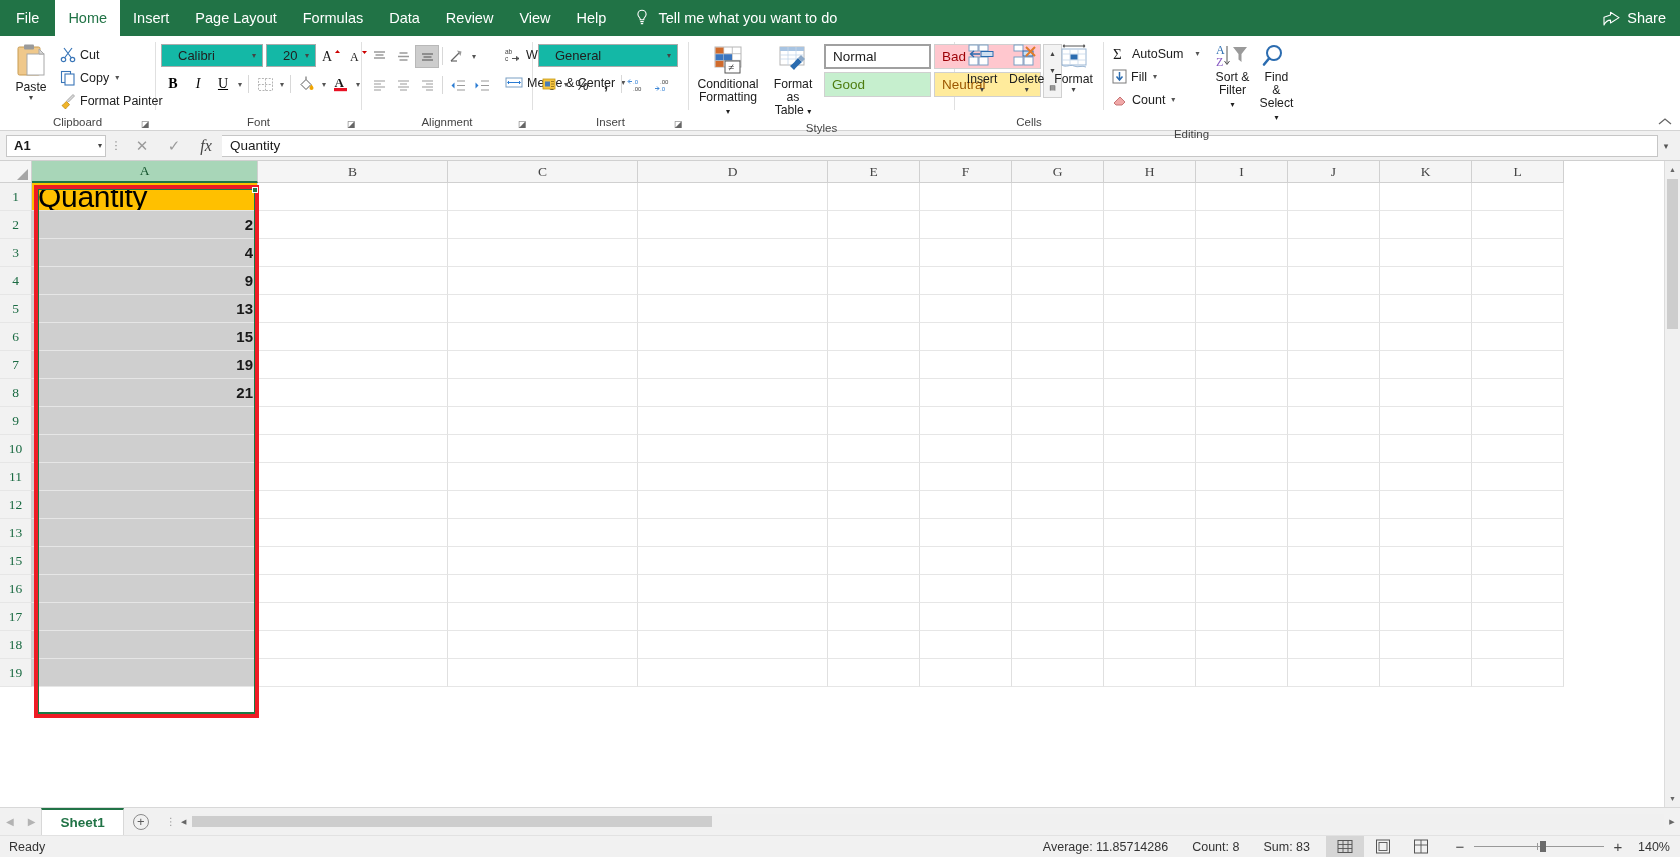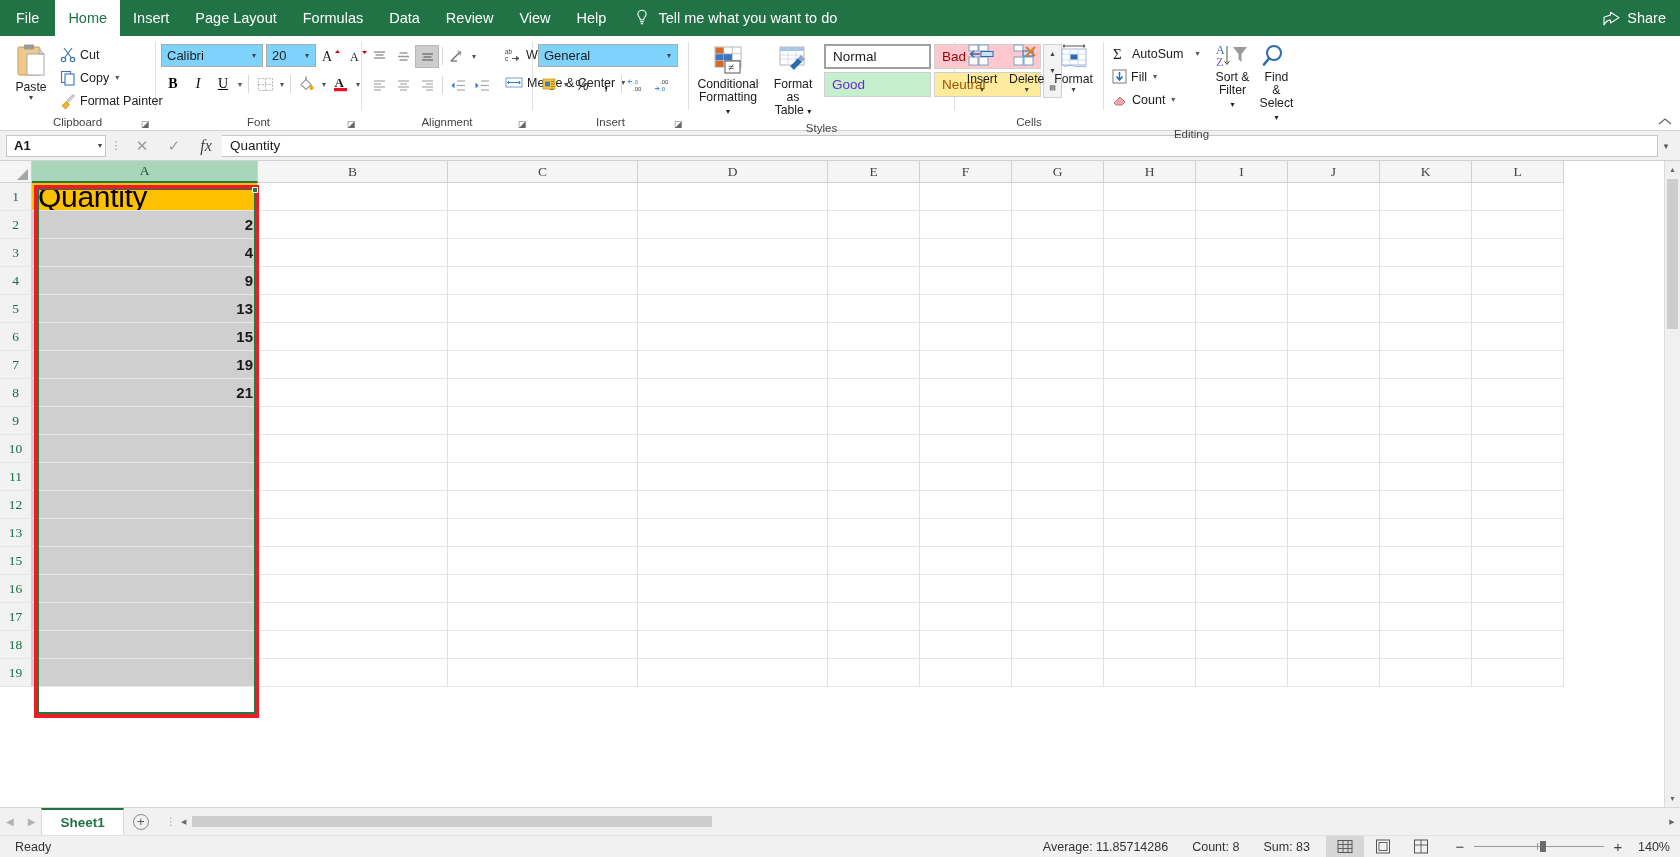--- a/index.html
+++ b/index.html
@@ -71,23 +71,23 @@
 
   
   .clipboard { width: 155px; }
   .cb-inner { display: flex; }
   .cb-right { display: flex; flex-direction: column; padding-top: 2px; }
 
   
   .fontgrp { width: 205px; }
   .fontrow1 { display: flex; align-items: center; gap: 3px; height: 25px; }
   .combo {
-    border: 1px solid #ababab; background: #7dd3fc; height: 23px;
+    border: 1px solid #ababab; background: #14b8a6; height: 23px;
     display: flex; align-items: center; font-size: 13px; color: #202020;
-    padding: 0 2px 0 5px; cursor: text;
+    padding: 0 2px 0 16px; cursor: text;
   }
   .combo .val { flex: 1; white-space: nowrap; overflow: hidden; }
   .combo .cv { font-size: 8px; color: #444; padding: 0 4px; }
   .fontrow2 { display: flex; align-items: center; gap: 1px; height: 26px; margin-top: 3px; }
   .vsep { width: 1px; height: 18px; background: #d8d8d8; margin: 0 3px; }
 
   
   .aligngrp { width: 170px; }
   .al-left { display: flex; flex-direction: column; }
   .al-r { display: flex; align-items: center; height: 26px; }
@@ -100,21 +100,21 @@
   
   .stylesgrp { width: 265px; }
   .stylebox { display: flex; align-items: flex-start; padding-top: 3px; }
   .stylegrid { display: grid; grid-template-columns: 107px 107px; grid-template-rows: 25px 25px; gap: 3px; }
   .scell {
     border: 1px solid #d0d0d0; font-size: 13.5px; display: flex; align-items: center;
     padding-left: 7px; cursor: pointer; height: 25px;
   }
   .scell.normal { background: #fff; color: #1a1a1a; border: 2px solid #a0a0a0; }
   .scell.bad { background: #ffc7ce; color: #9c0006; }
-  .scell.good { background: #c6efce; color: #6d28d9; }
+  .scell.good { background: #c6efce; color: #4d7c0f; }
   .scell.neutral { background: #ffeb9c; color: #9c5700; }
   .spin { display: flex; flex-direction: column; margin-left: 2px; border: 1px solid #d0d0d0; }
   .spin div {
     width: 17px; height: 17.3px; display: flex; align-items: center; justify-content: center;
     font-size: 7px; color: #444; cursor: pointer; background: #f3f3f3;
   }
 
   
   .cellsgrp { width: 148px; }
   .editgrp { width: 175px; }
@@ -231,21 +231,21 @@
   .hsb-wrap { flex: 1; display: flex; align-items: center; position: relative; padding-left: 8px; }
   .hsb-grip { width: 10px; font-size: 10px; color: #999; text-align: center; cursor: col-resize; }
   .hsb-track { flex: 1; height: 16px; background: #f0f0f0; display: flex; align-items: center; }
   .hthumb { height: 11px; background: #cdcdcd; flex: 0 0 auto; }
 
   
   .statusbar {
     height: 22px; flex: 0 0 22px; background: #f1f1f1; display: flex; align-items: center;
     font-size: 12.5px; color: #333; border-top: 1px solid #e2e2e2;
   }
-  .st-ready { padding-left: 15px; }
+  .st-ready { padding-left: 9px; }
   .st-stats { margin-left: auto; display: flex; gap: 24px; padding-right: 16px; }
   .viewbtns { display: flex; align-items: center; gap: 0; }
   .vbtn { width: 38px; height: 22px; display: flex; align-items: center; justify-content: center; cursor: pointer; }
   .vbtn.active { background: #d6d6d6; }
   .zoomctl { display: flex; align-items: center; gap: 8px; padding: 0 10px 0 14px; }
   .zoom-minus, .zoom-plus { font-size: 15px; color: #444; cursor: pointer; width: 12px; text-align: center; }
   .zoom-track { width: 130px; height: 1px; background: #999; position: relative; cursor: pointer; }
   .zoom-tick { position: absolute; top: -3px; left: 63px; width: 1px; height: 7px; background: #999; }
   .zoom-thumb { position: absolute; top: -5px; left: 66px; width: 6px; height: 11px; background: #6b6b6b; }
   .zoom-val { width: 46px; text-align: right; padding-right: 10px; font-size: 12.5px; }

